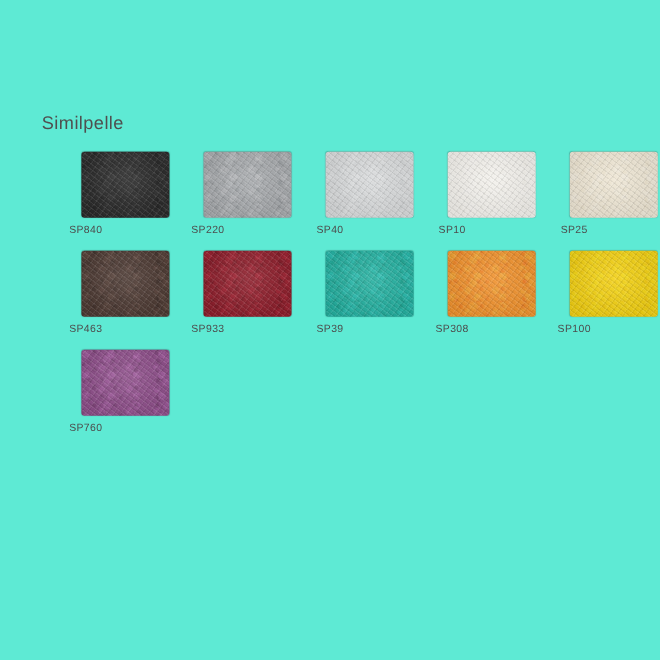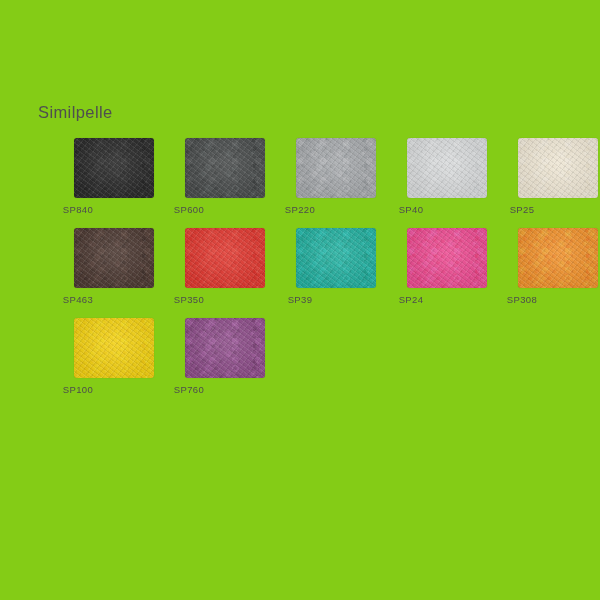--- a/index.html
+++ b/index.html
@@ -12,21 +12,21 @@
     height: 600px;
     background: #ffffff;
     font-family: "Liberation Sans", sans-serif;
     overflow: hidden;
   }
 
   #chart-root {
     position: relative;
     width: 600px;
     height: 600px;
-    background: #84cc16;
+    background: #5eead4;
   }
 
   
   #palette-title {
     position: absolute;
     left: 38px;
     top: 103px;
     font-size: 16.5px;
     font-weight: 400;
     letter-spacing: 0.4px;
@@ -108,50 +108,46 @@
 <div id="chart-root">
 
   <div id="palette-title">Similpelle</div>
 
   <div id="swatch-grid">
       <div class="swatch-cell">
         <div class="swatch-chip" style="background-color: rgb(43, 43, 43);"></div>
         <div class="swatch-label">SP840</div>
       </div>
       <div class="swatch-cell">
-        <div class="swatch-chip" style="background-color: rgb(75, 78, 78);"></div>
-        <div class="swatch-label">SP600</div>
-      </div>
-      <div class="swatch-cell">
         <div class="swatch-chip" style="background-color: rgb(167, 170, 173);"></div>
         <div class="swatch-label">SP220</div>
       </div>
       <div class="swatch-cell">
         <div class="swatch-chip" style="background-color: rgb(216, 218, 219);"></div>
         <div class="swatch-label">SP40</div>
+      </div>
+      <div class="swatch-cell">
+        <div class="swatch-chip" style="background-color: rgb(243, 241, 236);"></div>
+        <div class="swatch-label">SP10</div>
       </div>
       <div class="swatch-cell">
         <div class="swatch-chip" style="background-color: rgb(238, 230, 212);"></div>
         <div class="swatch-label">SP25</div>
       </div>
       <div class="swatch-cell">
         <div class="swatch-chip" style="background-color: rgb(78, 59, 52);"></div>
         <div class="swatch-label">SP463</div>
       </div>
       <div class="swatch-cell">
-        <div class="swatch-chip" style="background-color: rgb(224, 58, 50);"></div>
-        <div class="swatch-label">SP350</div>
+        <div class="swatch-chip" style="background-color: rgb(142, 31, 44);"></div>
+        <div class="swatch-label">SP933</div>
       </div>
       <div class="swatch-cell">
         <div class="swatch-chip" style="background-color: rgb(37, 176, 160);"></div>
         <div class="swatch-label">SP39</div>
-      </div>
-      <div class="swatch-cell">
-        <div class="swatch-chip" style="background-color: rgb(236, 77, 146);"></div>
-        <div class="swatch-label">SP24</div>
       </div>
       <div class="swatch-cell">
         <div class="swatch-chip" style="background-color: rgb(240, 146, 46);"></div>
         <div class="swatch-label">SP308</div>
       </div>
       <div class="swatch-cell">
         <div class="swatch-chip" style="background-color: rgb(242, 208, 19);"></div>
         <div class="swatch-label">SP100</div>
       </div>
       <div class="swatch-cell">

